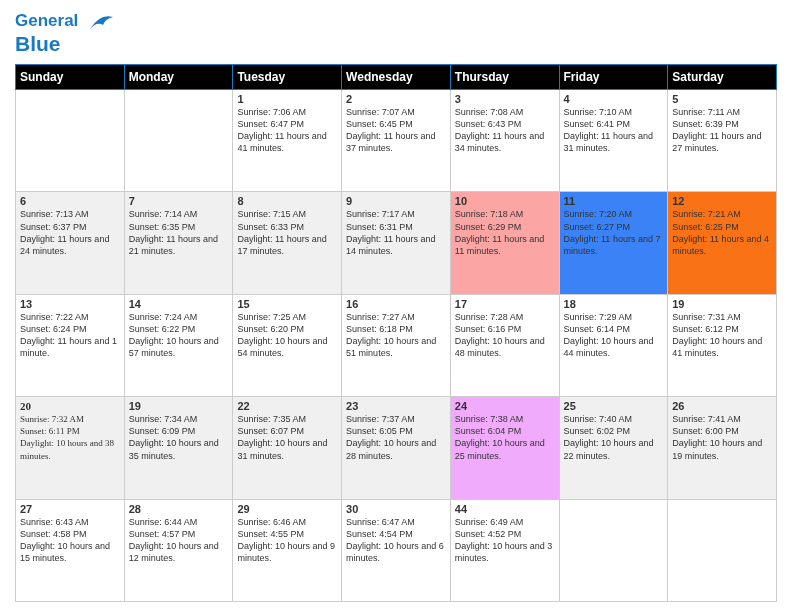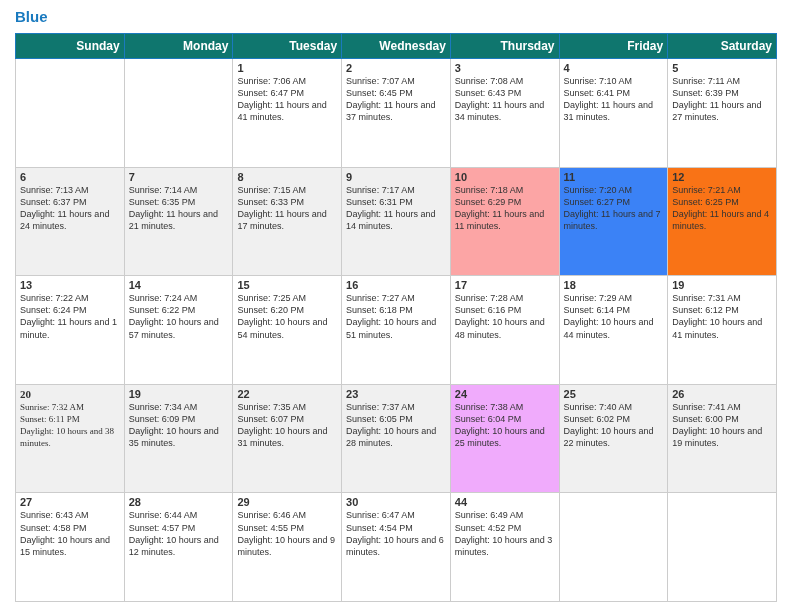--- a/index.html
+++ b/index.html
@@ -45,27 +45,27 @@
       color: #555;
     }
     .calendar {
       flex: 1;
       border: 1px solid #ccc;
       border-collapse: collapse;
       width: 100%;
       table-layout: fixed;
     }
     .calendar th {
-      background: #0f766e;
+      background: #000000;
       color: #fff;
       font-size: 12px;
       font-weight: bold;
       padding: 5px 4px;
       border: 1px solid #1a7abf;
-      text-align: right;
+      text-align: left;
     }
     .calendar td {
       border: 1px solid #ccc;
       vertical-align: top;
       padding: 3px 4px;
       font-size: 9.5px;
       color: #333;
       height: 88px;
       background: #fff;
     }
@@ -87,21 +87,29 @@
       background: #fff !important;
     }
   </style>
 </head>
 <body>
 
 <div class="page">
   <div class="header">
     <div class="logo">
       <div>
-        <div style="font-size:15px;font-weight:bold;color:#1a7abf;margin-top:-2px;">Blue</div>
+        <div style="display:flex;align-items:center;">
+          <div style="font-size:17px;font-weight:bold;color:#333;line-height:1.1;">
+            <span style="color:#1a7abf;">General</span>
+            <svg class="logo-icon" viewBox="0 0 30 22" style="display:inline-block;vertical-align:middle;margin-left:2px;">
+              <path d="M5 18 Q15 2 28 6 Q20 8 18 14 Q12 10 5 18Z" fill="#1a7abf"></path>
+            </svg>
+          </div>
+        </div>
+        <div style="font-size:21px;font-weight:bold;color:#1a7abf;margin-top:-2px;">Blue</div>
       </div>
     </div>
     <div class="title-section">
       <div class="month-title"></div>
       <div class="subtitle"></div>
     </div>
   </div>
 
   <table class="calendar">
     <thead>

